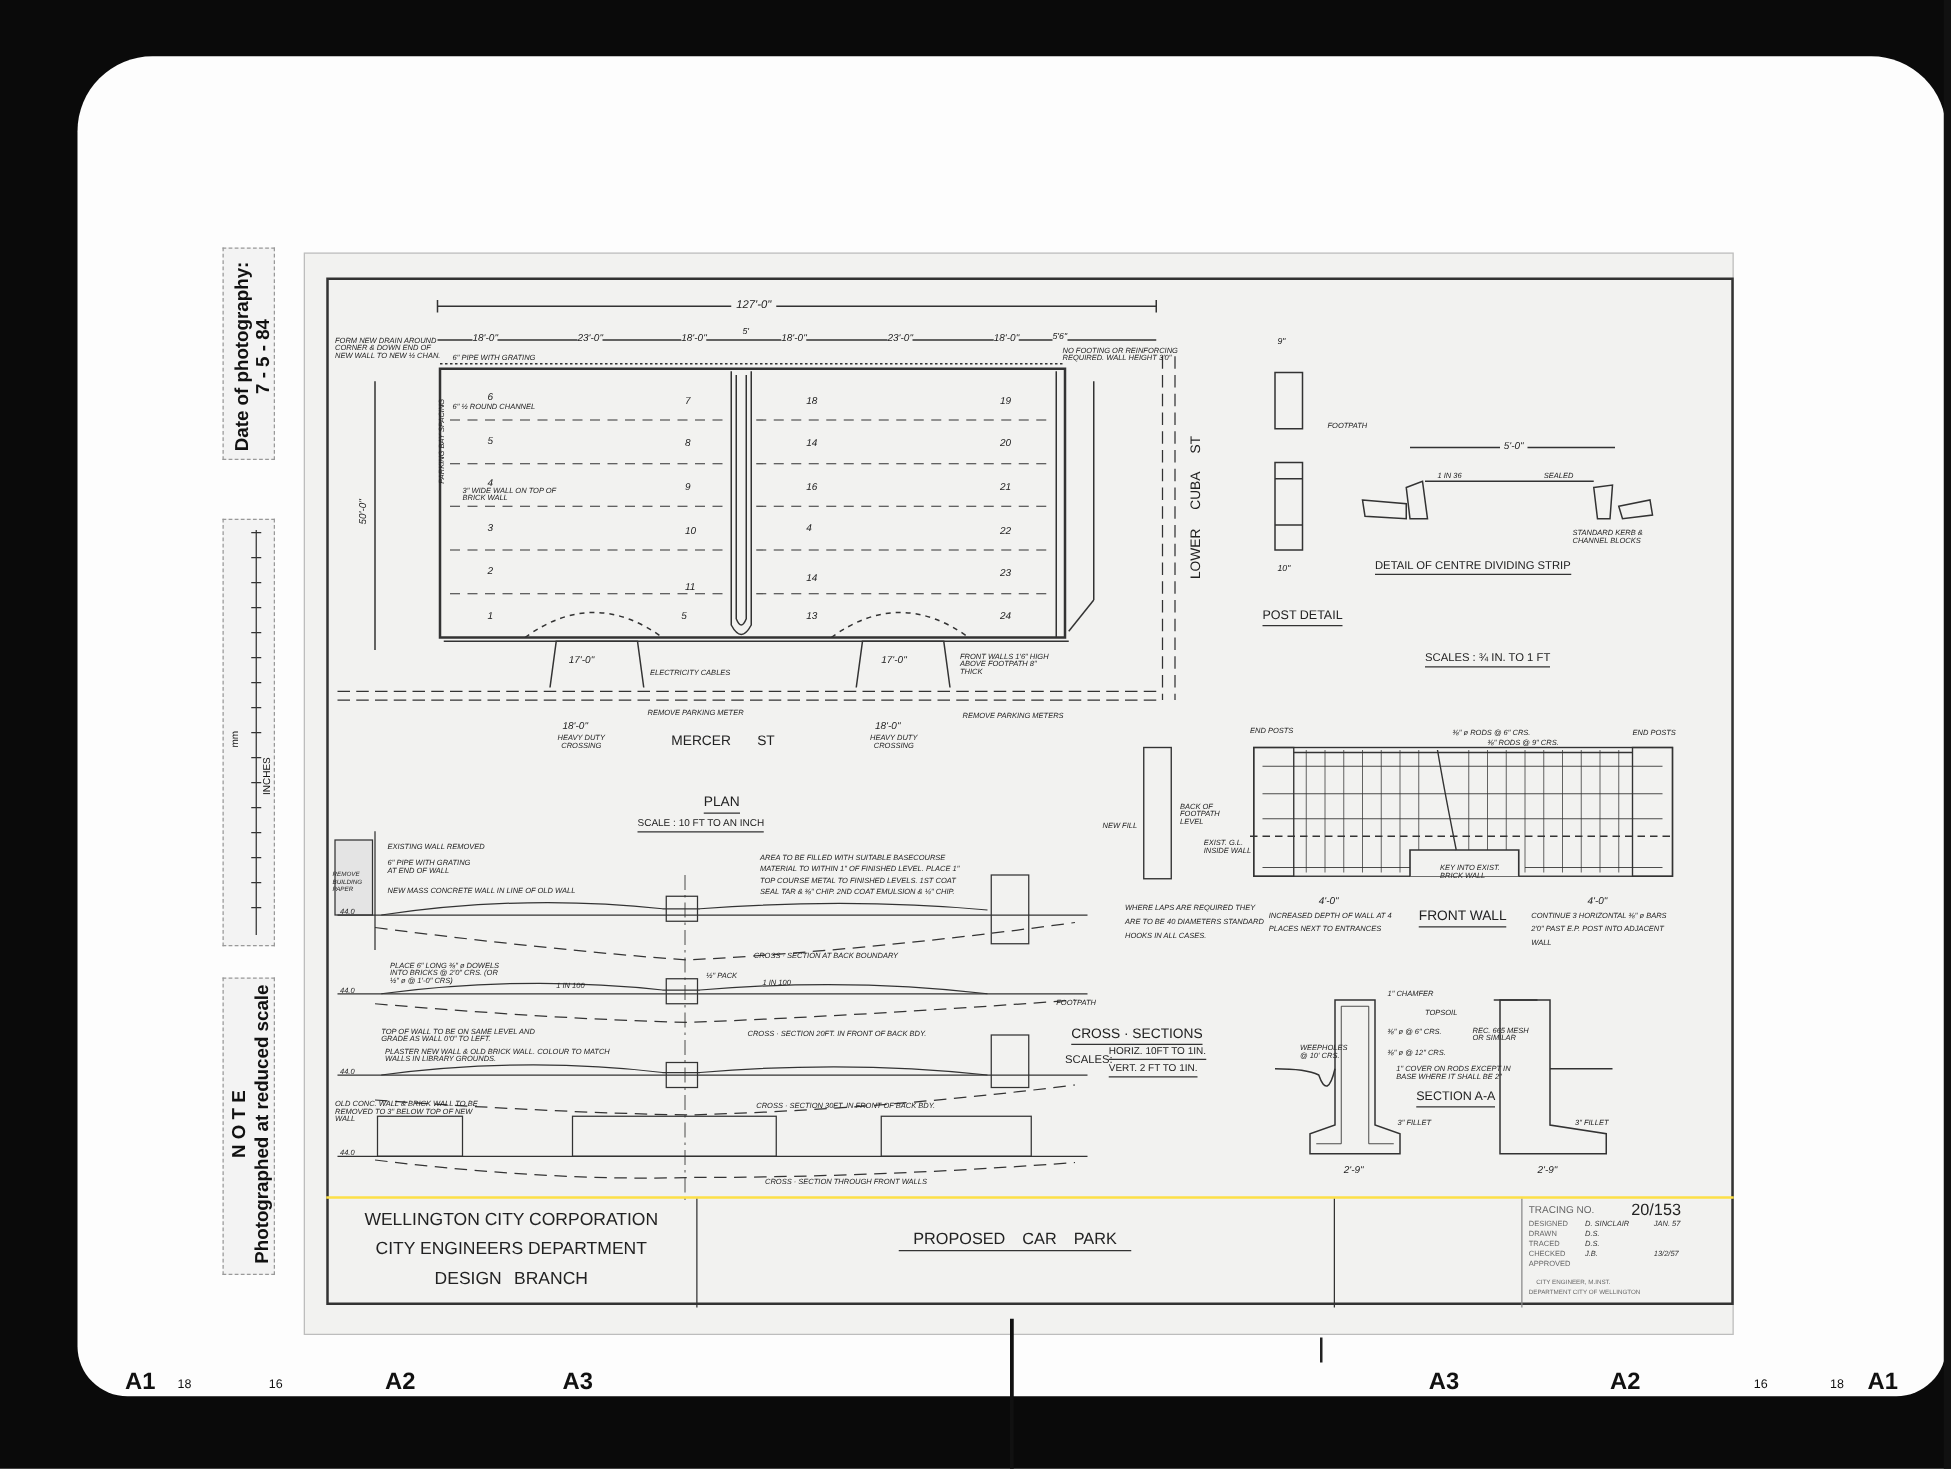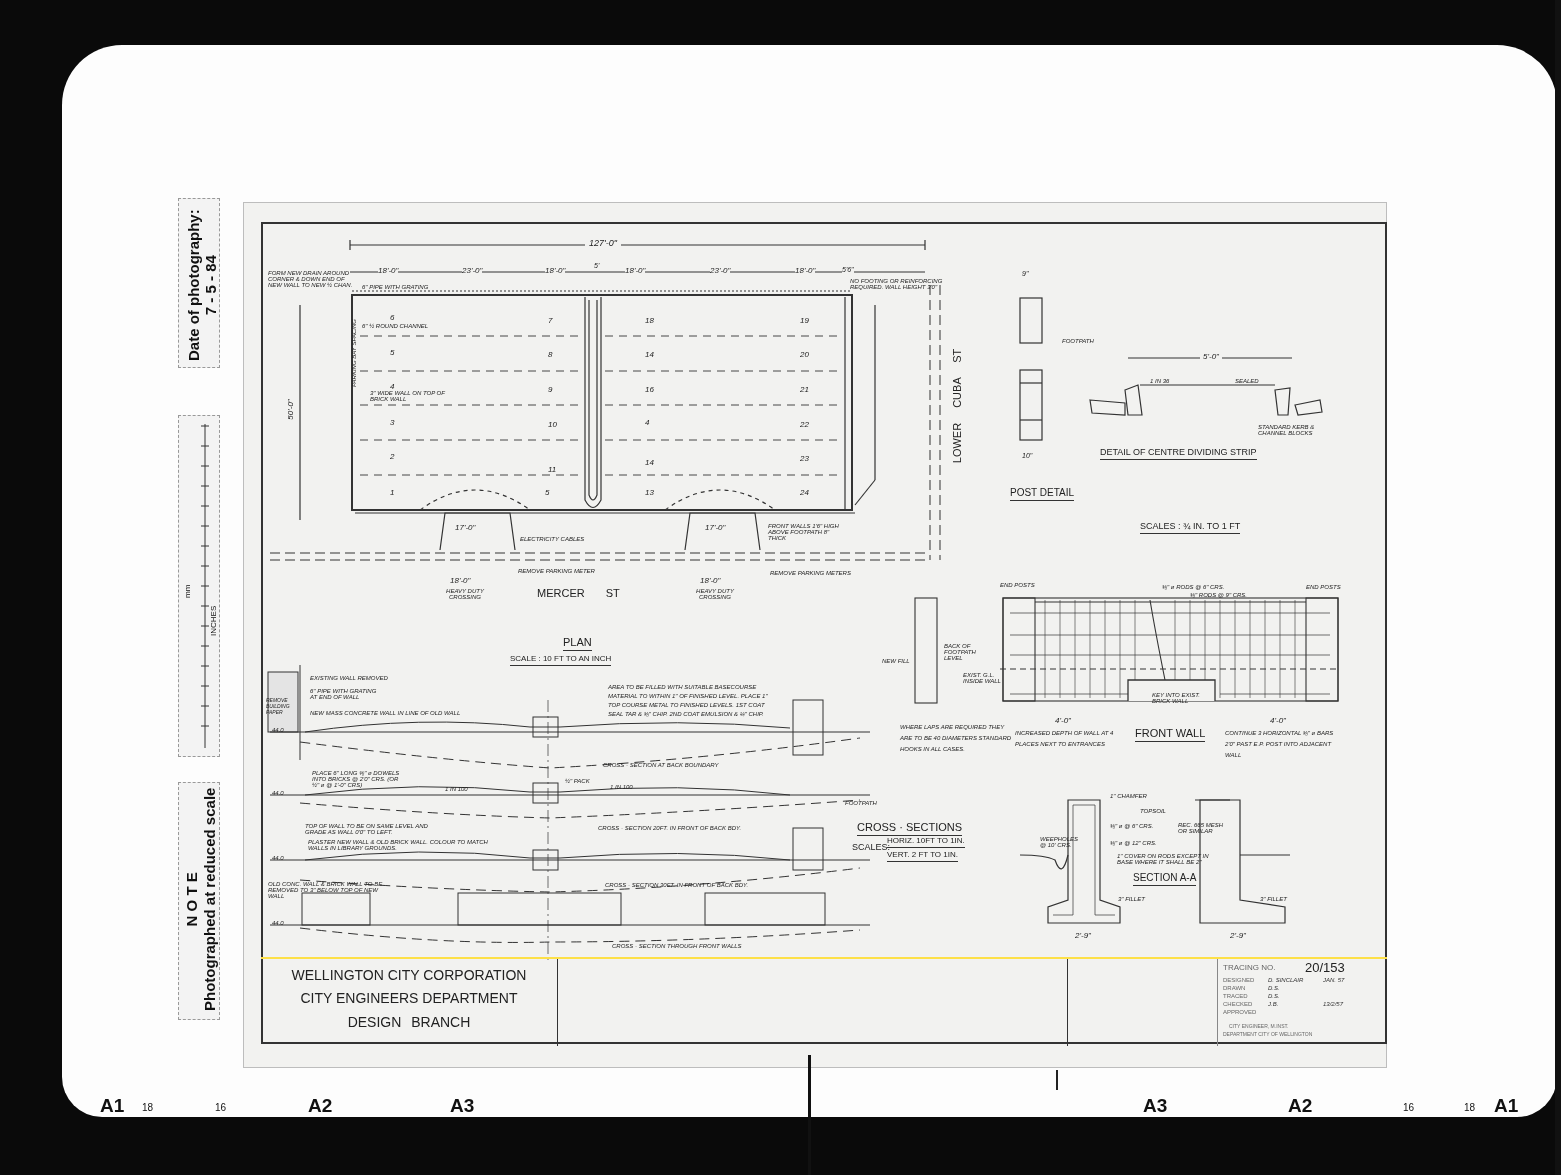--- a/index.html
+++ b/index.html
@@ -325,20 +325,23 @@
 <div class="lbl" style="left:1075px;top:931px;font-size:8px;font-style:italic;">2'-9"</div>
 <div class="lbl" style="left:1230px;top:931px;font-size:8px;font-style:italic;">2'-9"</div>
 
 <div style="position:absolute;left:261px;top:957px;width:1126px;height:87px;border-top:2px solid #fde047;">
   <div style="position:absolute;left:0;top:0;width:296px;height:87px;border-right:1.5px solid #333;">
     <div class="title-cell" style="left:0;top:8px;width:296px;font-size:14px;">WELLINGTON CITY CORPORATION</div>
     <div class="title-cell" style="left:0;top:31px;width:296px;font-size:14px;">CITY ENGINEERS DEPARTMENT</div>
     <div class="title-cell" style="left:0;top:55px;width:296px;font-size:14px;word-spacing:6px;">DESIGN BRANCH</div>
   </div>
   <div style="position:absolute;left:296px;top:0;width:510px;height:87px;border-right:1.5px solid #333;">
+    <div class="title-cell" style="left:0;top:24px;width:510px;font-size:13px;">
+      <span style="border-bottom:1.5px solid #333;padding:0 12px 2px;word-spacing:10px;">PROPOSED CAR PARK</span>
+    </div>
   </div>
   <div style="position:absolute;left:806px;top:0;width:150px;height:87px;border-right:1px solid #888;"></div>
   <div style="position:absolute;left:958px;top:2px;width:160px;height:82px;font-size:6px;color:#666;">
     <div style="position:absolute;left:4px;top:2px;font-size:8px;">TRACING NO.</div>
     <div style="position:absolute;left:86px;top:-1px;font-size:13px;color:#222;">20/153</div>
     <div style="position:absolute;left:4px;top:16px;width:150px;">
       <div style="display:flex;height:8px;">
           <span style="width:45px;">DESIGNED</span>
           <span style="width:55px;font-style:italic;color:#333;">D. SINCLAIR</span>
           <span style="font-style:italic;color:#333;">JAN. 57</span>

